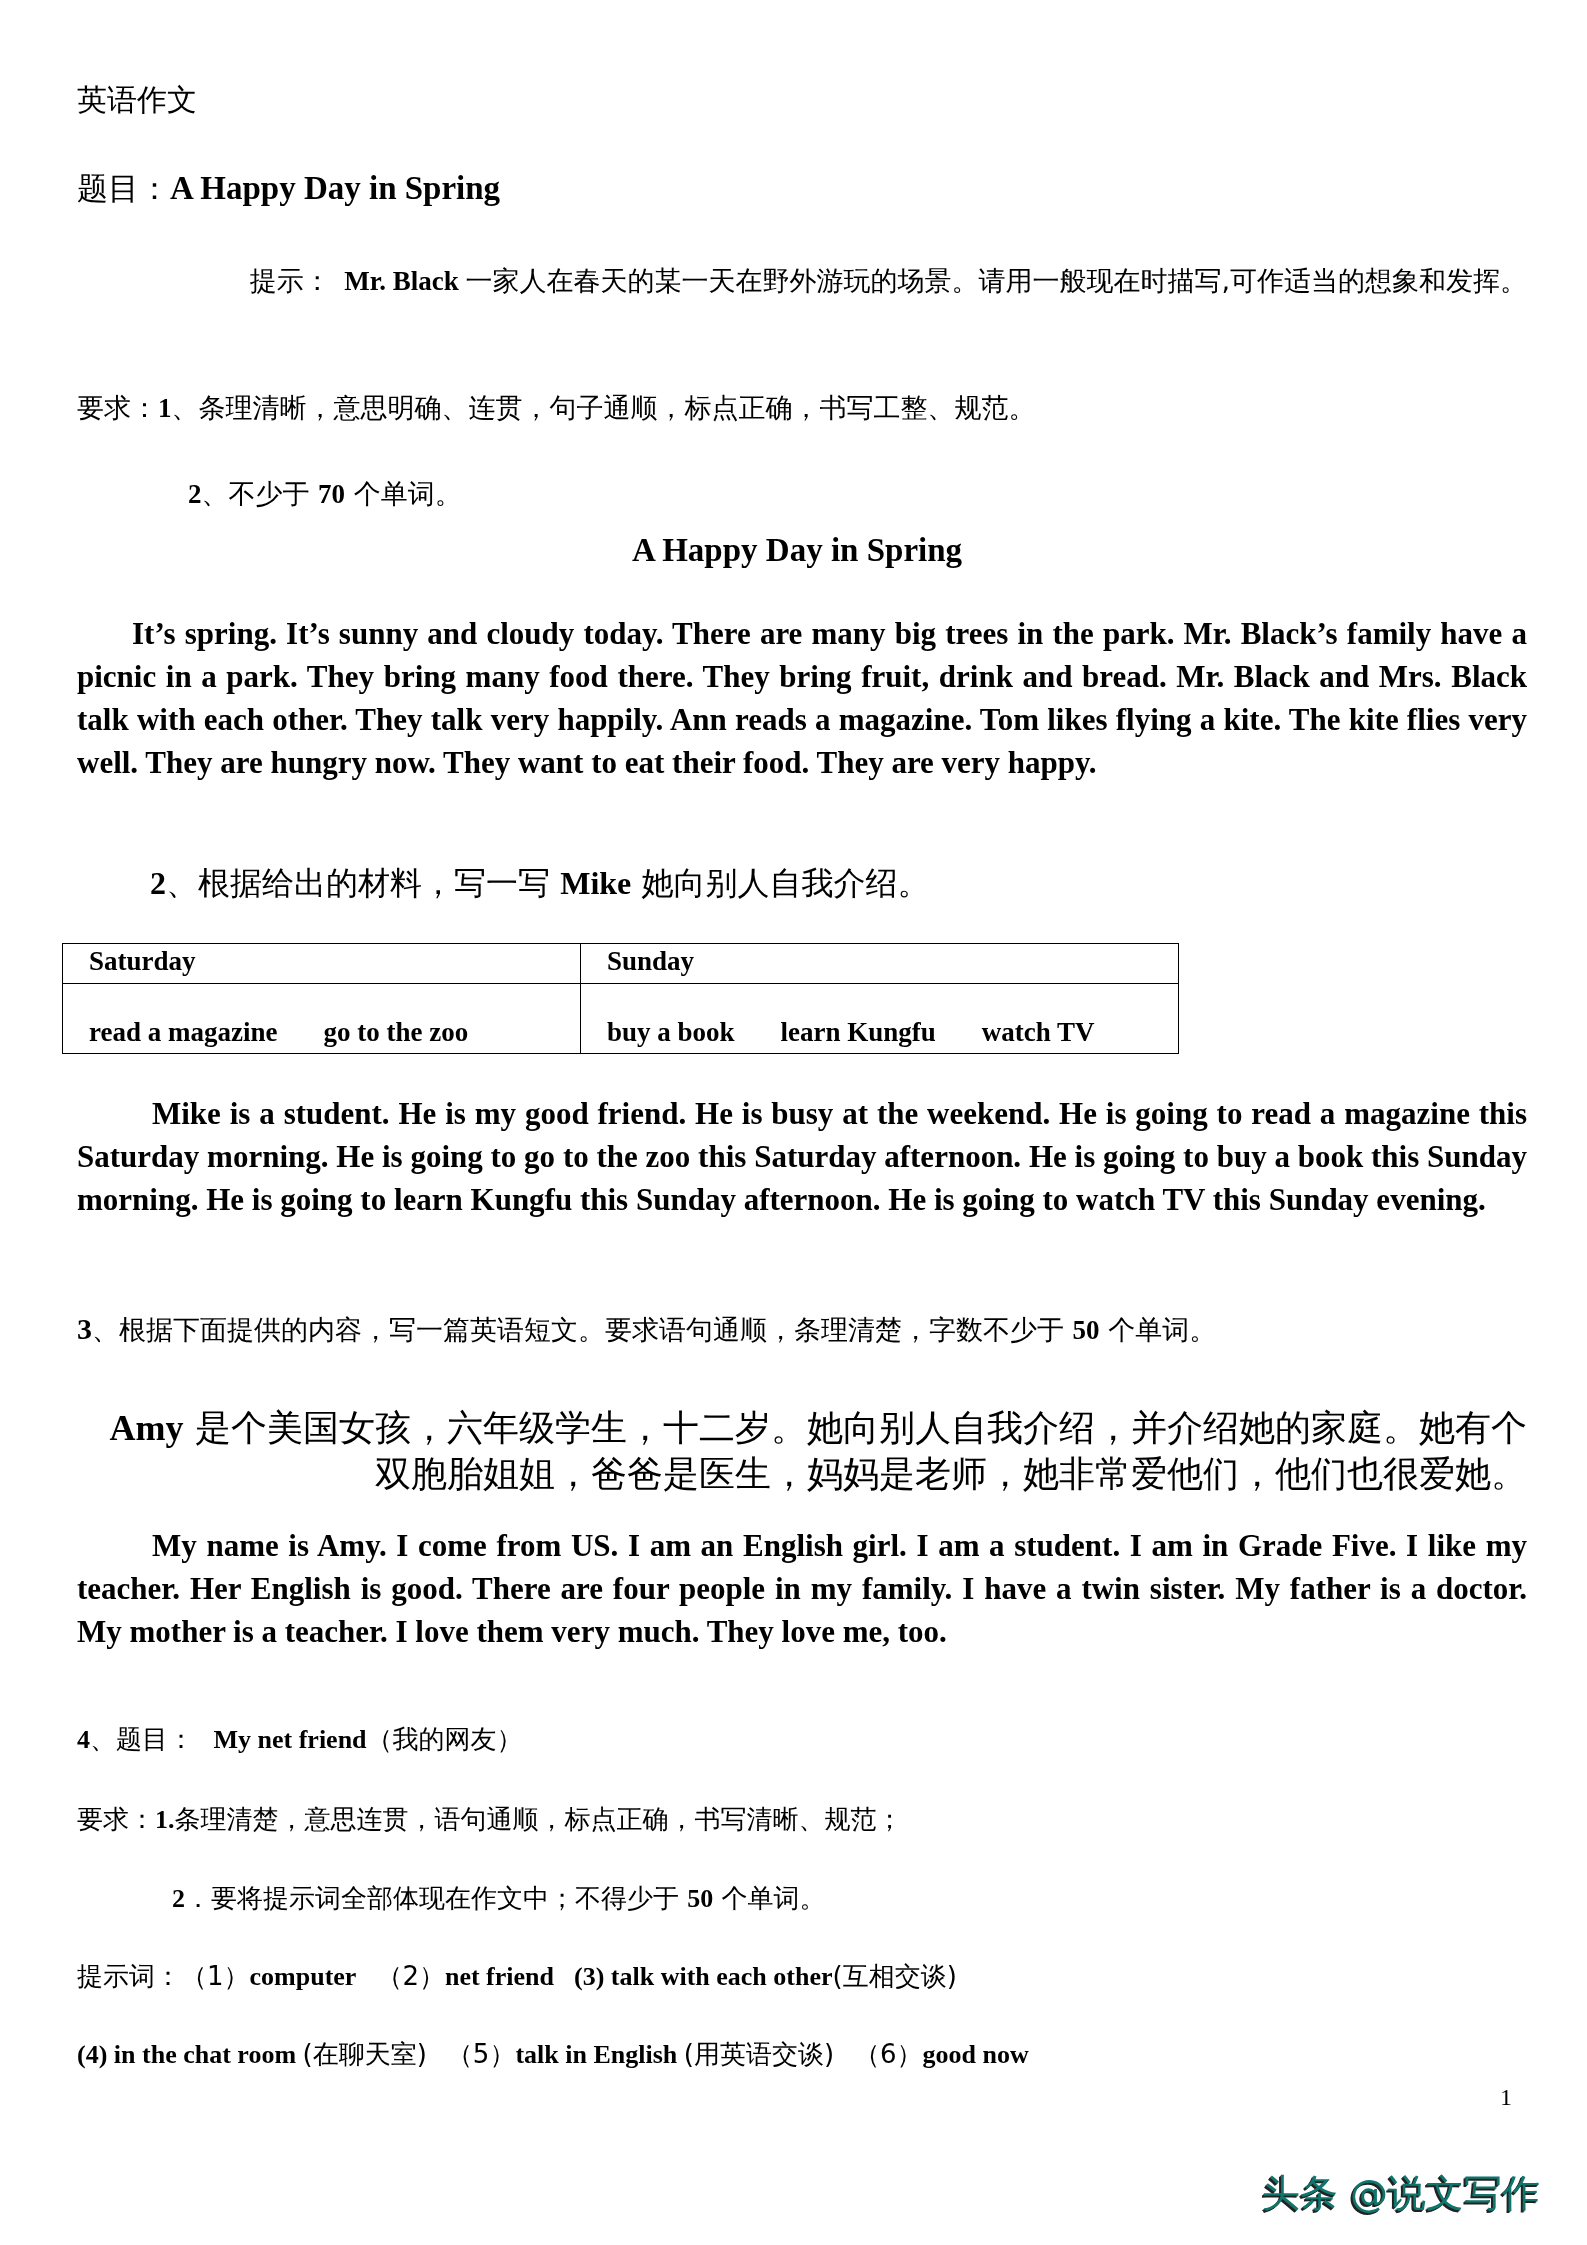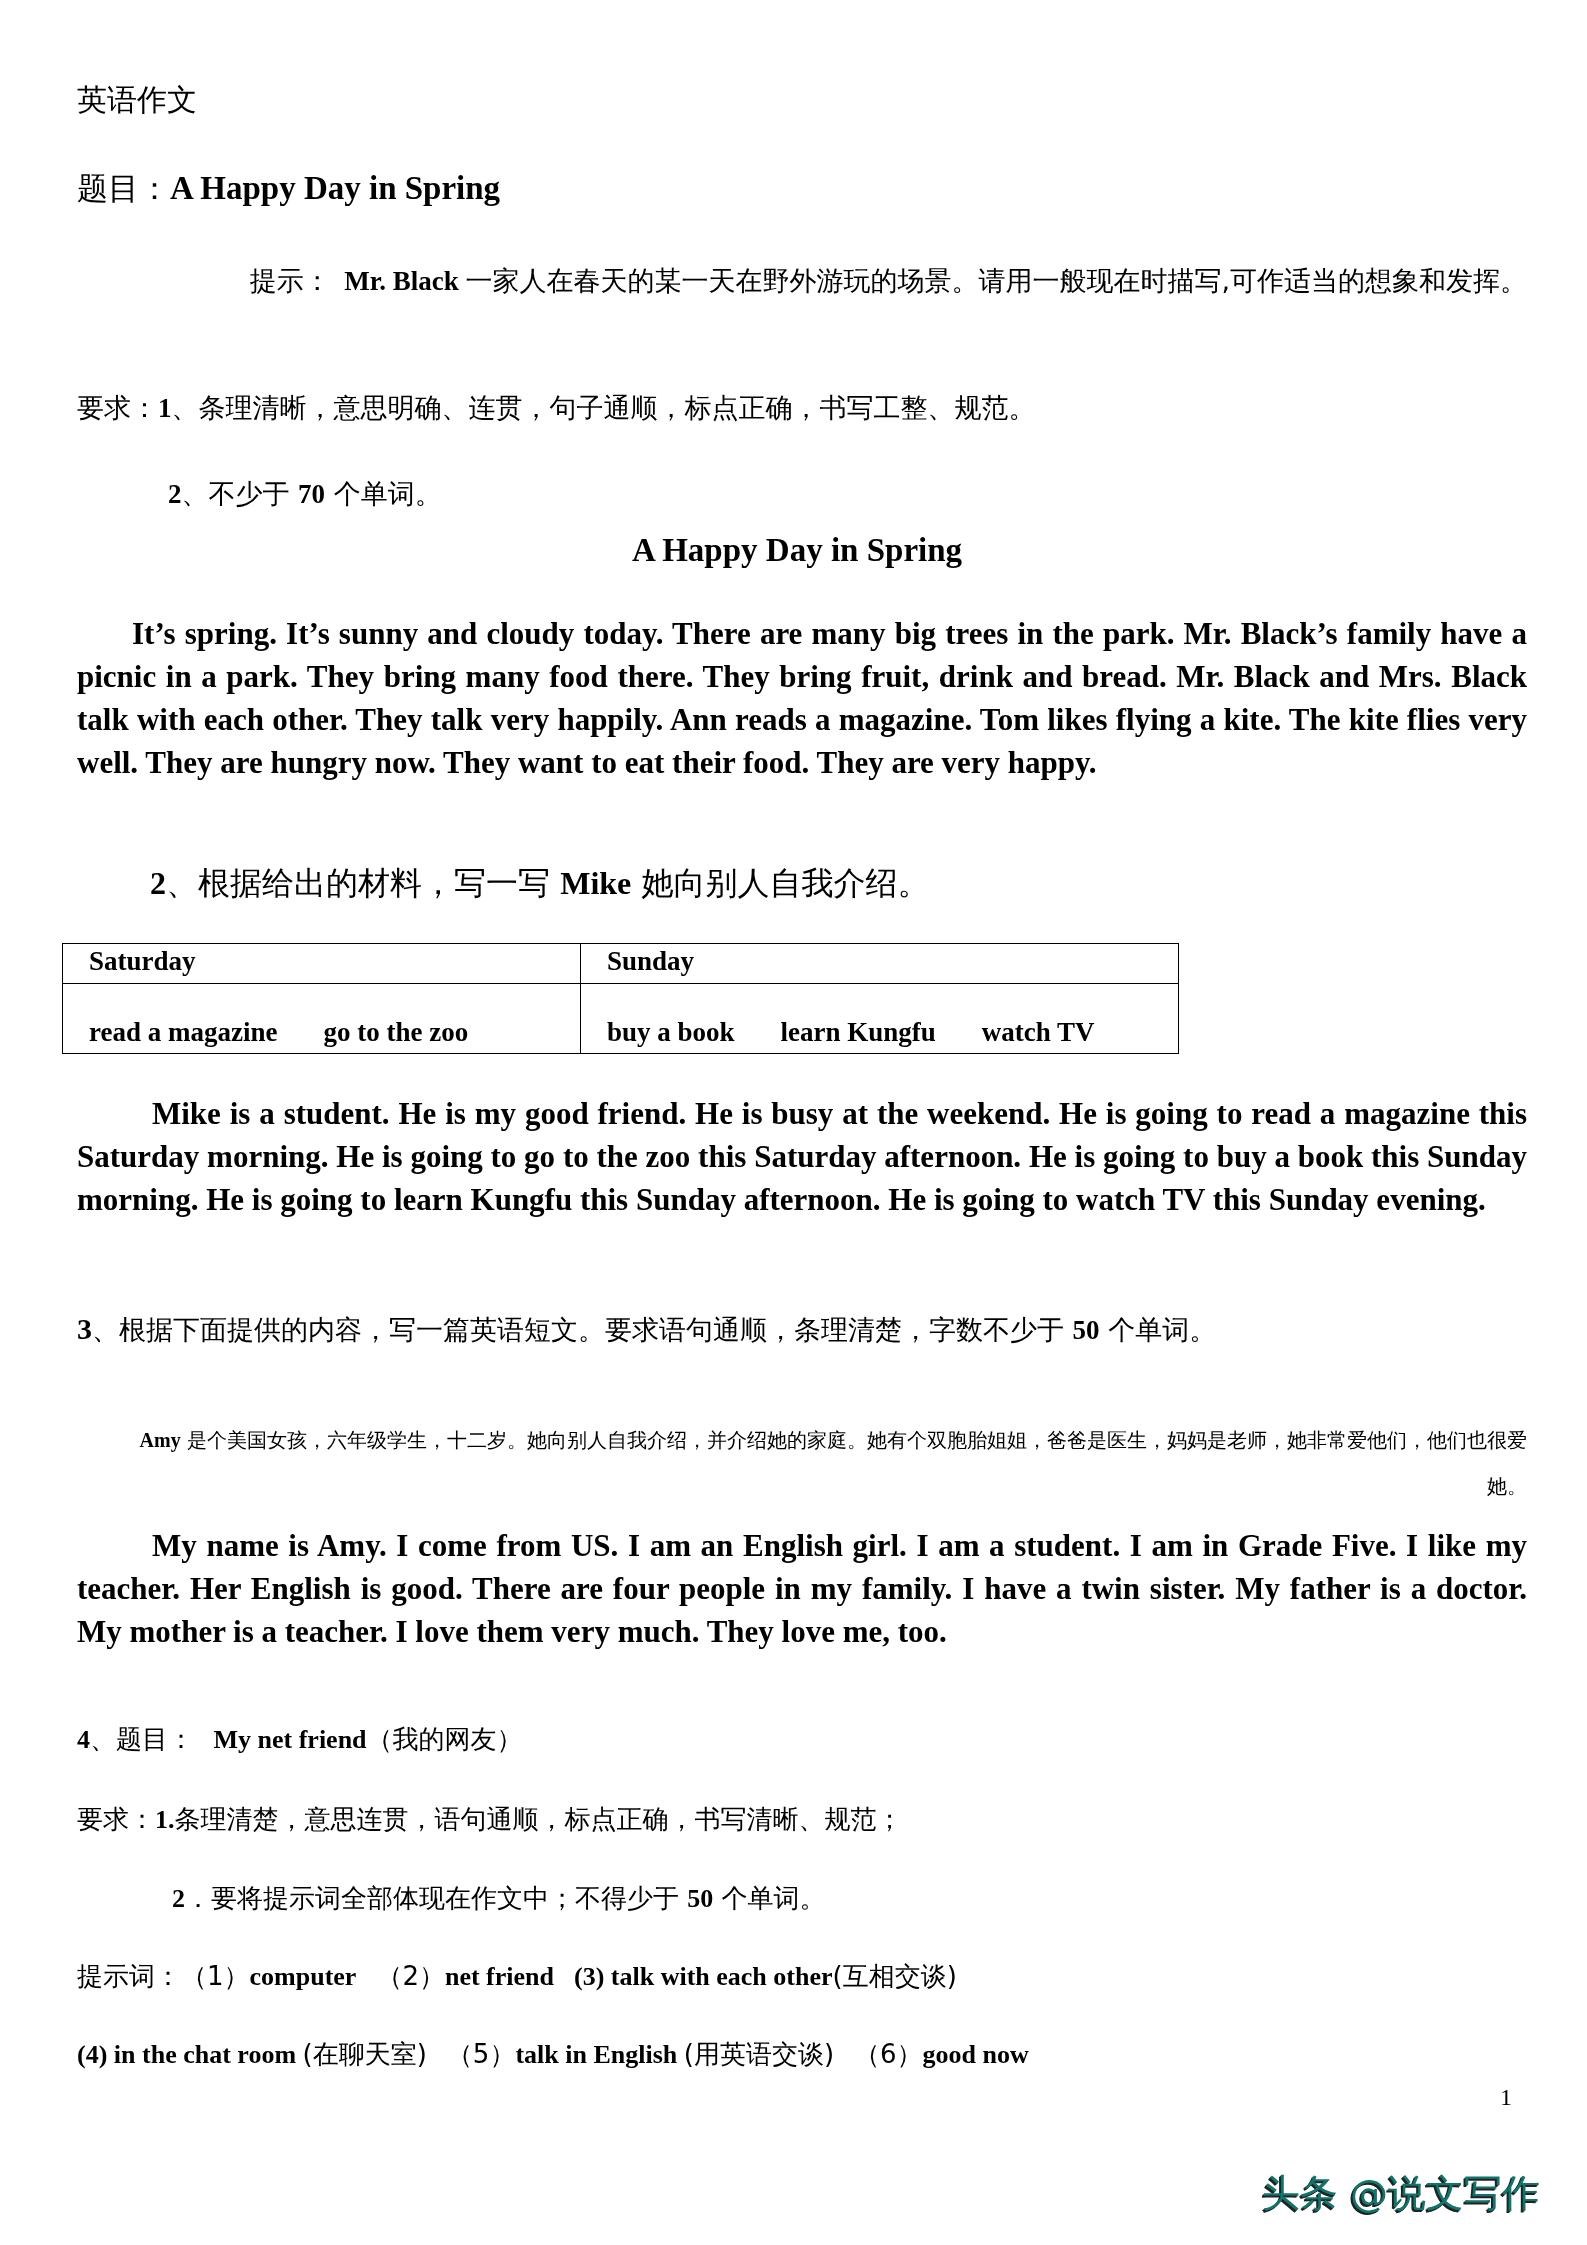--- a/index.html
+++ b/index.html
@@ -10,21 +10,21 @@
   .abs { position: absolute; white-space: nowrap; text-align: right; }
   .b { font-weight: bold; }
   .cn { font-family: "DejaVu Sans", "Liberation Sans", sans-serif; font-weight: normal; }
 
   .doc-heading { left: 77px; top: 80px; font-size: 30px; }
   .topic { left: 77px; top: 168px; font-size: 31px; }
   .topic .en { font-size: 33px; }
 
   .hint { left: 77px; top: 258px; width: 1450px; font-size: 27px; line-height: 46px; white-space: normal; }
   .req1 { left: 77px; top: 390px; font-size: 27px; }
-  .req2 { left: 168px; top: 476px; font-size: 27px; }
+  .req2 { left: 188px; top: 476px; font-size: 27px; }
 
   .essay-title { left: 0; width: 1594px; top: 532px; text-align: center; font-size: 33px; font-weight: bold; }
 
   .para {
     left: 77px; width: 1450px; white-space: normal; text-align: justify;
     font-size: 31px; line-height: 43px; font-weight: bold;
   }
   .p1 { top: 612px; text-indent: 55px; }
   .p2 { top: 1092px; text-indent: 75px; }
   .p3 { top: 1524px; text-indent: 75px; }
@@ -36,21 +36,21 @@
     border-collapse: collapse; font-size: 27px; font-weight: bold;
   }
   .plan-table td { border: 1.5px solid #000; vertical-align: top; padding: 2px 26px; }
   .plan-table tr.head td { height: 35px; }
   .plan-table td.sat { width: 465px; }
   .plan-table .act { display: inline-block; margin-right: 46px; margin-top: 31px; }
   .plan-table .act:last-child { margin-right: 0; }
 
   .task3 { left: 77px; top: 1312px; font-size: 27px; }
   .task3 .num { font-size: 30px; }
-  .amy-cn { left: 77px; top: 1405px; width: 1450px; white-space: normal; font-size: 20px; line-height: 46px; text-indent: 28px; margin-top: 12px; }
+  .amy-cn { left: 77px; top: 1405px; width: 1450px; white-space: normal; font-size: 36px; line-height: 46px; text-indent: 28px; }
 
   .task4 { left: 77px; top: 1722px; font-size: 26px; }
   .req4a { left: 77px; top: 1802px; font-size: 26px; }
   .req4b { left: 172px; top: 1881px; font-size: 26px; }
   .kw1 { left: 77px; top: 1959px; font-size: 26px; }
   .kw2 { left: 77px; top: 2037px; font-size: 26px; }
   .kw-gap { display: inline-block; width: 20px; }
 
   .page-num { left: 1500px; top: 2084px; font-size: 24px; }
   .watermark {

